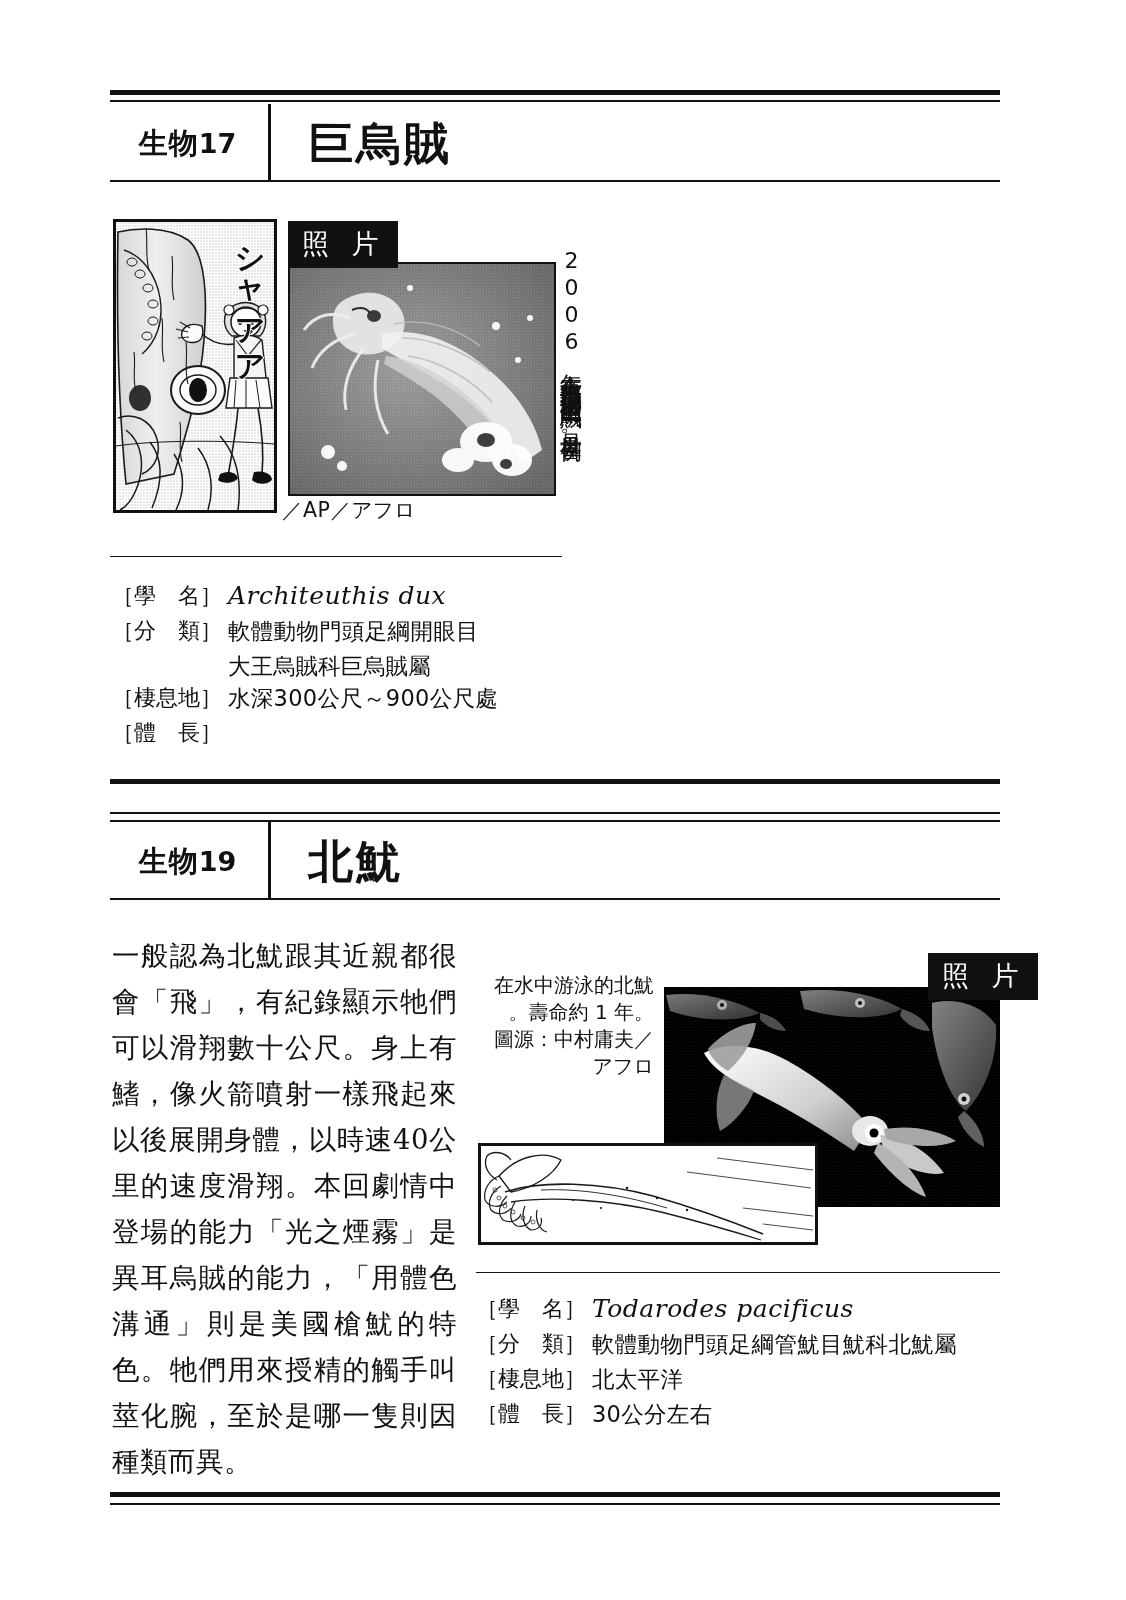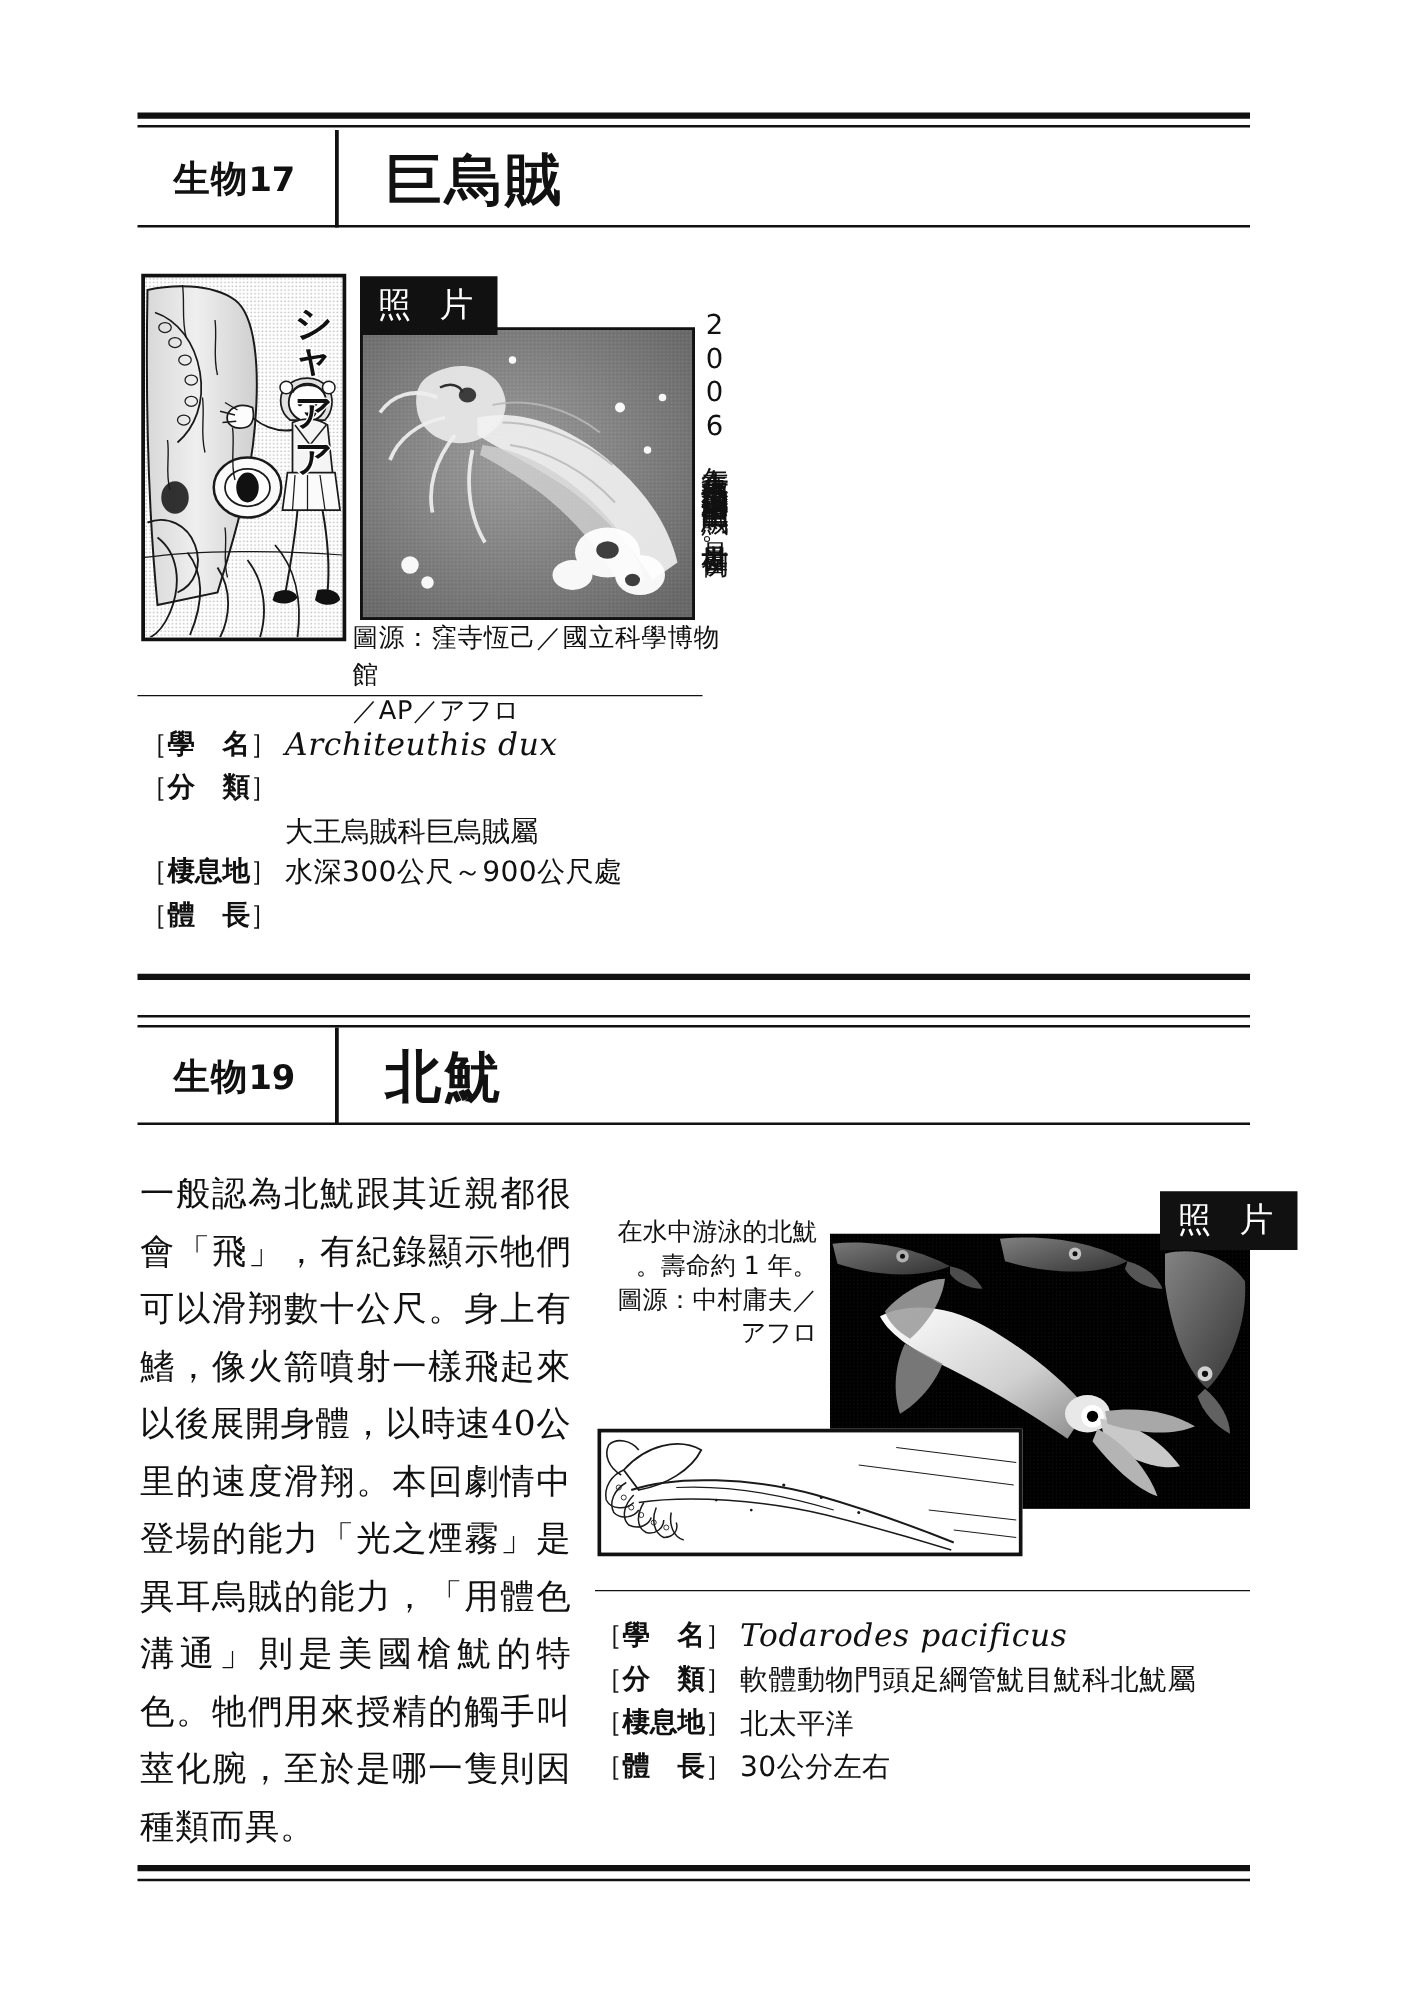--- a/index.html
+++ b/index.html
@@ -63,21 +63,21 @@
     font-size:20px;line-height:27px;color:#111;text-align:right;
   }
 
   
   .specs{position:absolute;font-family:"DejaVu Sans","Liberation Sans",sans-serif;}
   .spec-row{display:flex;align-items:flex-start;margin-bottom:3px;}
   .spec-key{
     width:116px;flex:0 0 116px;font-size:22px;line-height:32px;
     white-space:nowrap;letter-spacing:0px;
   }
-  .spec-key b{font-weight:bold;}
+  .spec-key b{font-weight:normal;}
   .spec-val{font-size:22.5px;line-height:32px;letter-spacing:0.3px;}
   .spec-val.sci{
     font-family:"DejaVu Serif","Liberation Serif",serif;
     font-style:italic;font-size:25px;letter-spacing:0.5px;
   }
   .spec-note{font-size:15px;letter-spacing:0px;}
   .spec-cont{margin-left:116px;font-size:22.5px;line-height:32px;}
 
   
   .mangabox{position:absolute;background:#fff;border:3px solid #111;overflow:hidden;}
@@ -240,36 +240,36 @@
       </g>
       <g fill="#2a2a2a" opacity="0.9">
         <ellipse cx="196" cy="176" rx="9" ry="7"></ellipse>
         <ellipse cx="84" cy="52" rx="7" ry="6"></ellipse>
         <ellipse cx="216" cy="200" rx="6" ry="5"></ellipse>
       </g>
       <path d="M62 46 C70 42 78 44 80 50" fill="none" stroke="#2e2e2e" stroke-width="2"></path>
     </svg>
   </div>
   <div class="srcline" style="left:282px;top:496px;width:300px;">
-    <div>圖源：窪寺恆己／國立科學博物館</div>
     <div>／AP／アフロ</div>
   </div>
 
   <div class="vcap" style="left:556px;top:248px;height:238px;">2006年在東京南部海域拍攝到活生生的巨烏賊，是世界首例。</div>
 
 
   <div class="rule-hair" style="left:110px;top:556px;width:452px;height:1px;"></div>
 
   <div class="specs" style="left:112px;top:580px;width:520px;">
     <div class="spec-row">
       <div class="spec-key">［<b>學　名</b>］</div>
       <div class="spec-val sci">Architeuthis dux</div>
     </div>
     <div class="spec-row">
       <div class="spec-key">［<b>分　類</b>］</div>
+      <div class="spec-val">軟體動物門頭足綱開眼目</div>
     </div>
     <div class="spec-cont">大王烏賊科巨烏賊屬</div>
     <div class="spec-row">
       <div class="spec-key">［<b>棲息地</b>］</div>
       <div class="spec-val">水深300公尺～900公尺處</div>
     </div>
     <div class="spec-row">
       <div class="spec-key">［<b>體　長</b>］</div>
     </div>
   </div>

